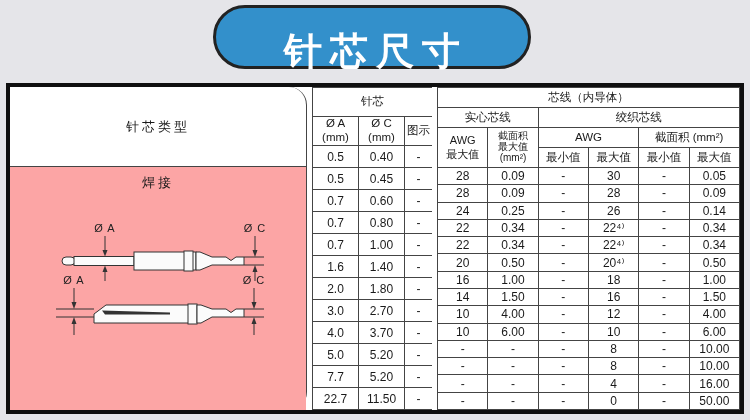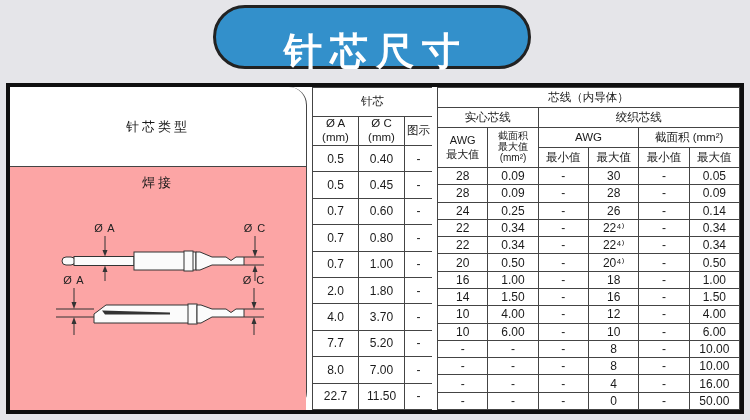--- a/index.html
+++ b/index.html
@@ -178,37 +178,47 @@
             <td>0.7</td>
             <td>0.80</td>
             <td>-</td>
           </tr>
           <tr>
             <td>0.7</td>
             <td>1.00</td>
             <td>-</td>
           </tr>
           <tr>
+            <td>1.6</td>
+            <td>1.40</td>
+            <td>-</td>
+          </tr>
+          <tr>
             <td>2.0</td>
             <td>1.80</td>
             <td>-</td>
           </tr>
           <tr>
+            <td>3.0</td>
+            <td>2.70</td>
+            <td>-</td>
+          </tr>
+          <tr>
             <td>4.0</td>
             <td>3.70</td>
             <td>-</td>
           </tr>
           <tr>
+            <td>5.0</td>
+            <td>5.20</td>
+            <td>-</td>
+          </tr>
+          <tr>
             <td>7.7</td>
             <td>5.20</td>
-            <td>-</td>
-          </tr>
-          <tr>
-            <td>8.0</td>
-            <td>7.00</td>
             <td>-</td>
           </tr>
           <tr>
             <td>22.7</td>
             <td>11.50</td>
             <td>-</td>
           </tr>
         </tbody>
     </table>
   </div>

